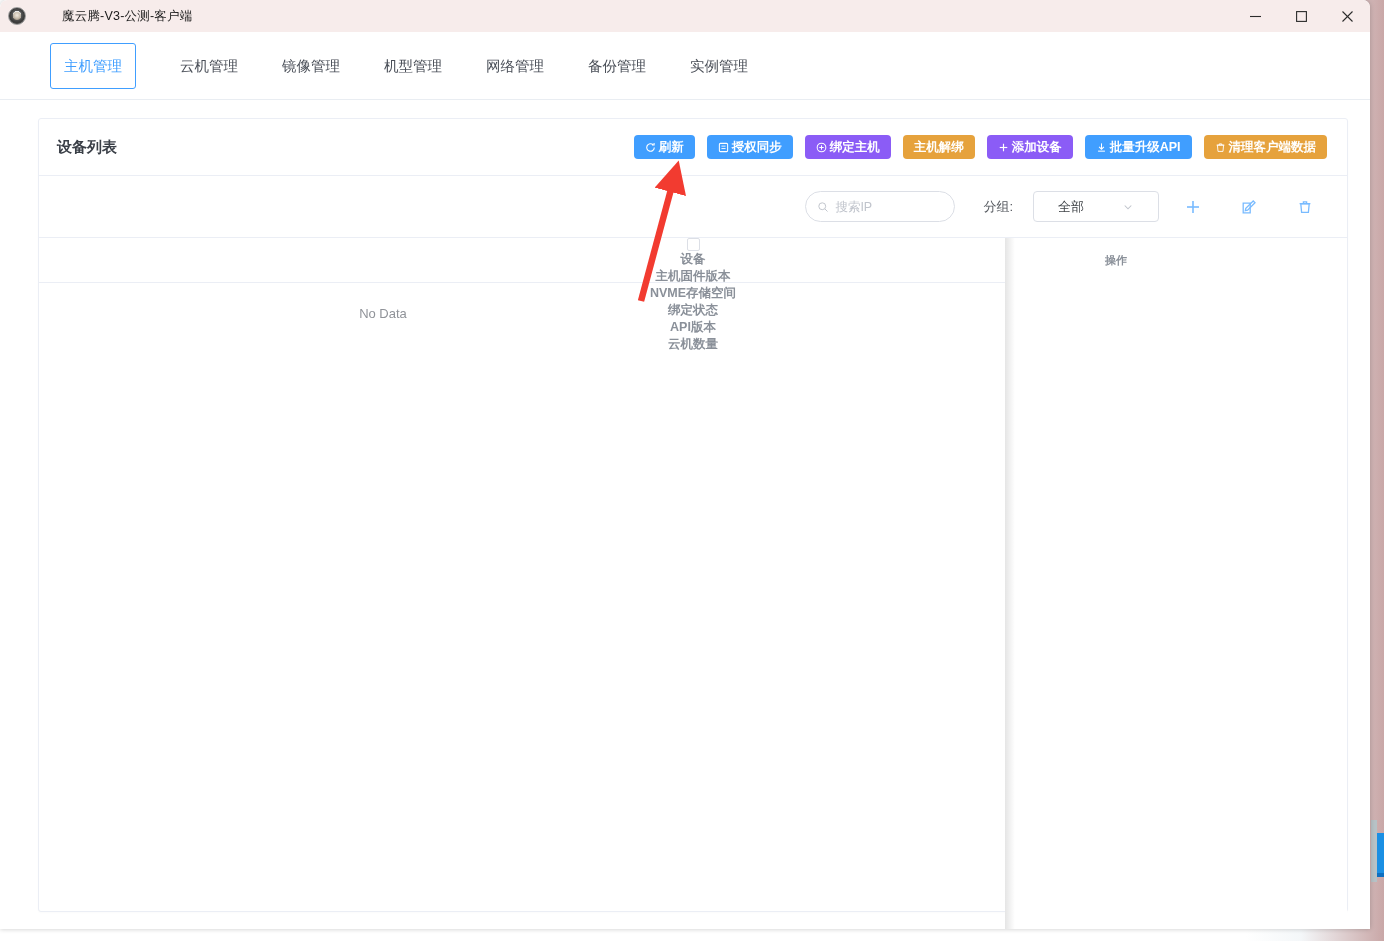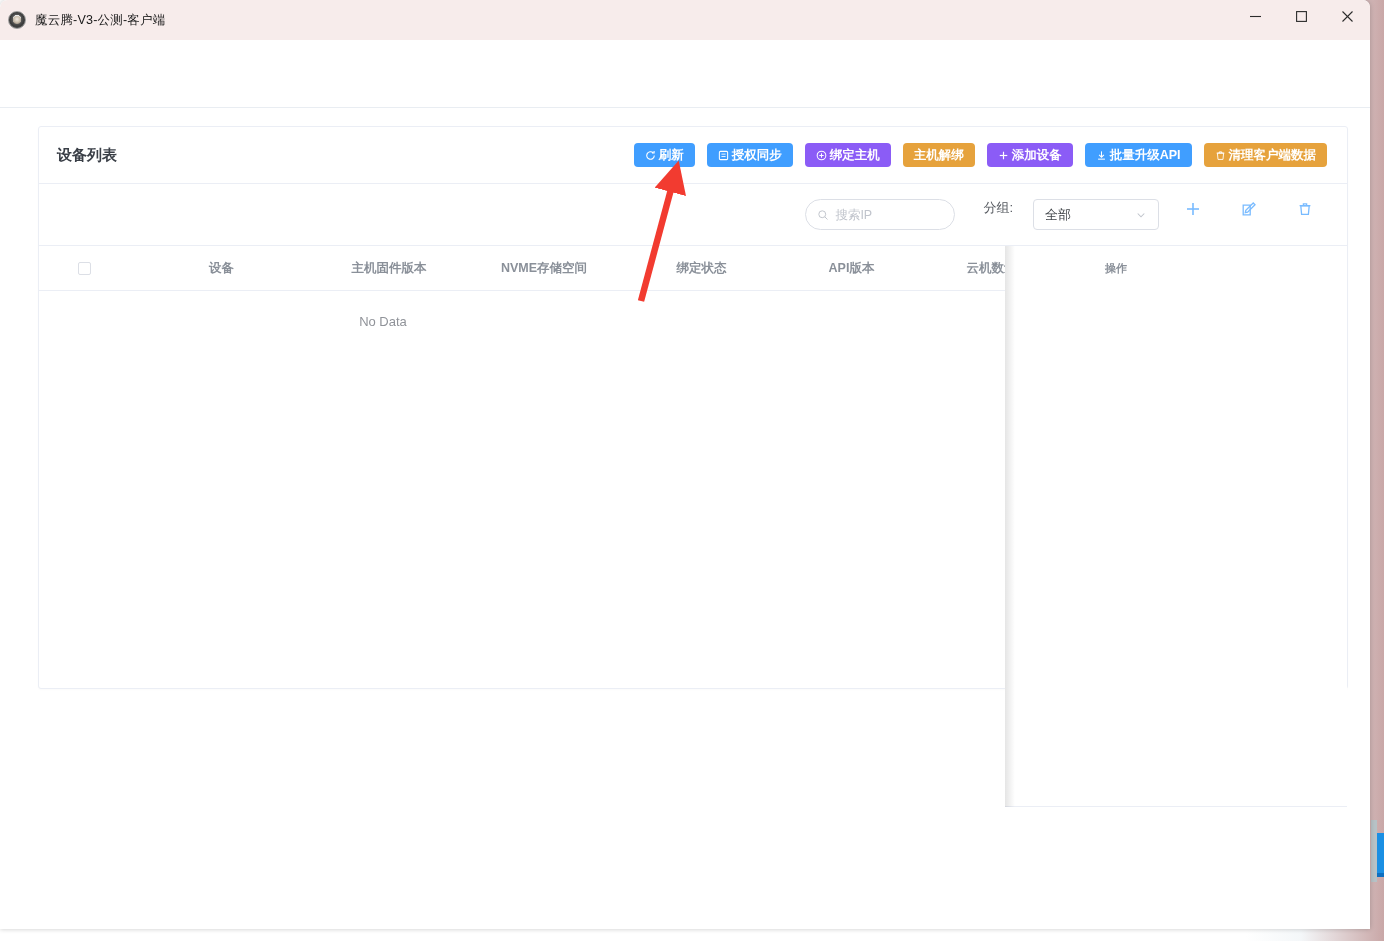--- a/index.html
+++ b/index.html
@@ -30,24 +30,25 @@
   
   .window {
     position: absolute; left: 0; top: 0;
     width: 1370px; height: 929px;
     background: #ffffff;
     border-radius: 7px 7px 0 0;
     box-shadow: 0 0 5px rgba(0,0,0,.22);
     overflow: hidden;
   }
   .titlebar {
-    height: 40px; background: #f7eceb;
+    height: 32px; background: #f7eceb;
     display: flex; align-items: center;
     border-radius: 7px 7px 0 0;
     position: relative;
+    gap: 27px;
   }
   .logo {
     width: 18px; height: 18px; margin-left: 8px; border-radius: 50%;
     background: radial-gradient(circle at 50% 45%, #fdfdfd 0%, #e8e8e8 35%, #555 38%, #3a3a3a 60%, #6e6e6e 100%);
     border: 1px solid #9a9a9a;
     display: flex; align-items: center; justify-content: center;
     flex: none;
   }
   .logo-inner { width: 8px; height: 8px; border-radius: 50%;
     background: radial-gradient(circle at 50% 40%, #f0e9e0 0%, #cbbfae 50%, #6d6257 100%); }
@@ -85,21 +86,21 @@
     display: flex; align-items: center; gap: 3px; white-space: nowrap;
   }
   .dots { color: #6b7178; font-size: 20px; letter-spacing: 1.5px; line-height: 10px; padding: 0 10px 6px 0;}
 
   
   .page {
     background: #fff; padding: 18px 22px 0 38px; height: calc(929px - 32px - 68px);
   }
   .card {
     border: 1px solid #ebeef5; border-radius: 3px; background: #fff;
-    height: 563px; position: relative;
+    height: 794px; position: relative;
     box-shadow: 0 1px 2px rgba(0,0,0,.02);
   }
   .card-head {
     height: 57px; display: flex; align-items: center; padding: 0 20px 0 18px;
     border-bottom: 1px solid #ebeef5;
   }
   .card-title { font-size: 15px; font-weight: bold; color: #3a3f47; }
   .tool-btns { margin-left: auto; display: flex; align-items: center; gap: 12px; }
   .tbtn {
     border: none; border-radius: 4px; color: #fff; font-size: 12.5px; font-weight: bold;
@@ -117,44 +118,44 @@
     border-bottom: 1px solid #ebeef5;
   }
   .seg { display: flex; }
   .seg-btn {
     font-size: 13px; padding: 8px 16px; border: 1px solid #dcdfe6; background: #fff;
     color: #4a4f58;
   }
   .seg-btn:first-child { border-radius: 4px 0 0 4px; }
   .seg-btn:last-child { border-radius: 0 4px 4px 0; border-left: none; }
   .seg-btn.active { color: #409eff; background: #ecf5ff; border-color: #b3d8ff; }
-  .filter-right { margin-left: auto; display: flex; gap: 12px; }
+  .filter-right { margin-left: auto; display: flex; align-items: center; gap: 12px; }
   .search-box {
     width: 150px; height: 31px; border: 1px solid #dcdfe6; border-radius: 16px;
     display: flex; align-items: center; padding: 0 11px; gap: 6px; background:#fff;
   }
   .search-box input {
     border: none; outline: none; font-size: 12.5px; color: #606266; width: 100%;
     font-family: inherit; background: transparent;
   }
   .search-box input::placeholder { color: #c0c4cc; }
   .group-label { font-size: 13px; color: #55595f; margin: 0 8px 0 16px; }
   .select-box {
     width: 126px; height: 31px; border: 1px solid #dcdfe6; border-radius: 4px;
-    display: flex; align-items: center; padding: 0 11px; justify-content: space-between;
+    display: flex; align-items: center; padding: 0 24px; justify-content: space-between;
     font-size: 13px; color: #414549; background: #fff;
   }
   .icon-act { width: 44px; text-align: center; color: #79bbff; font-size: 16px; }
   .icon-act svg { vertical-align: middle; }
 
   
   .table-wrap { position: relative; height: 100%; }
   .thead {
     height: 45px; display: flex; align-items: center; border-bottom: 1px solid #ebeef5;
-    font-size: 12.5px; color: #8a9099; font-weight: bold; position: relative;
+    font-size: 12.5px; color: #8a9099; font-weight: bold; position: relative; flex-direction: column;
   }
   .th { text-align: center; white-space: nowrap; }
   .th.cb { width: 90px; display: flex; justify-content: center; }
   .checkbox {
     width: 13px; height: 13px; border: 1px solid #dcdfe6; border-radius: 2px; background: #fff;
   }
   .th-device { width: 185px; }
   .th-fw { width: 150px; }
   .th-nvme { width: 160px; }
   .th-bind { width: 155px; }
@@ -212,20 +213,29 @@
         <div class="win-btn close">
           <svg width="11" height="11" viewBox="0 0 11 11">
               <line x1="0.5" y1="0.5" x2="10.5" y2="10.5" stroke="currentColor" stroke-width="1.1"></line>
               <line x1="10.5" y1="0.5" x2="0.5" y2="10.5" stroke="currentColor" stroke-width="1.1"></line>
             </svg>
         </div>
       </div>
     </div>
 
     <div class="navbar">
+      <div class="nav-tabs">
+        <div class="nav-tab active">主机管理</div>
+        <div class="nav-tab">云机管理</div>
+        <div class="nav-tab">镜像管理</div>
+        <div class="nav-tab">机型管理</div>
+        <div class="nav-tab">网络管理</div>
+        <div class="nav-tab">备份管理</div>
+        <div class="nav-tab">实例管理</div>
+      </div>
     </div>
 
     <div class="page">
       <div class="card">
 
         <div class="card-head">
           <div class="card-title">设备列表</div>
           <div class="tool-btns">
 
             <button class="tbtn blue">

